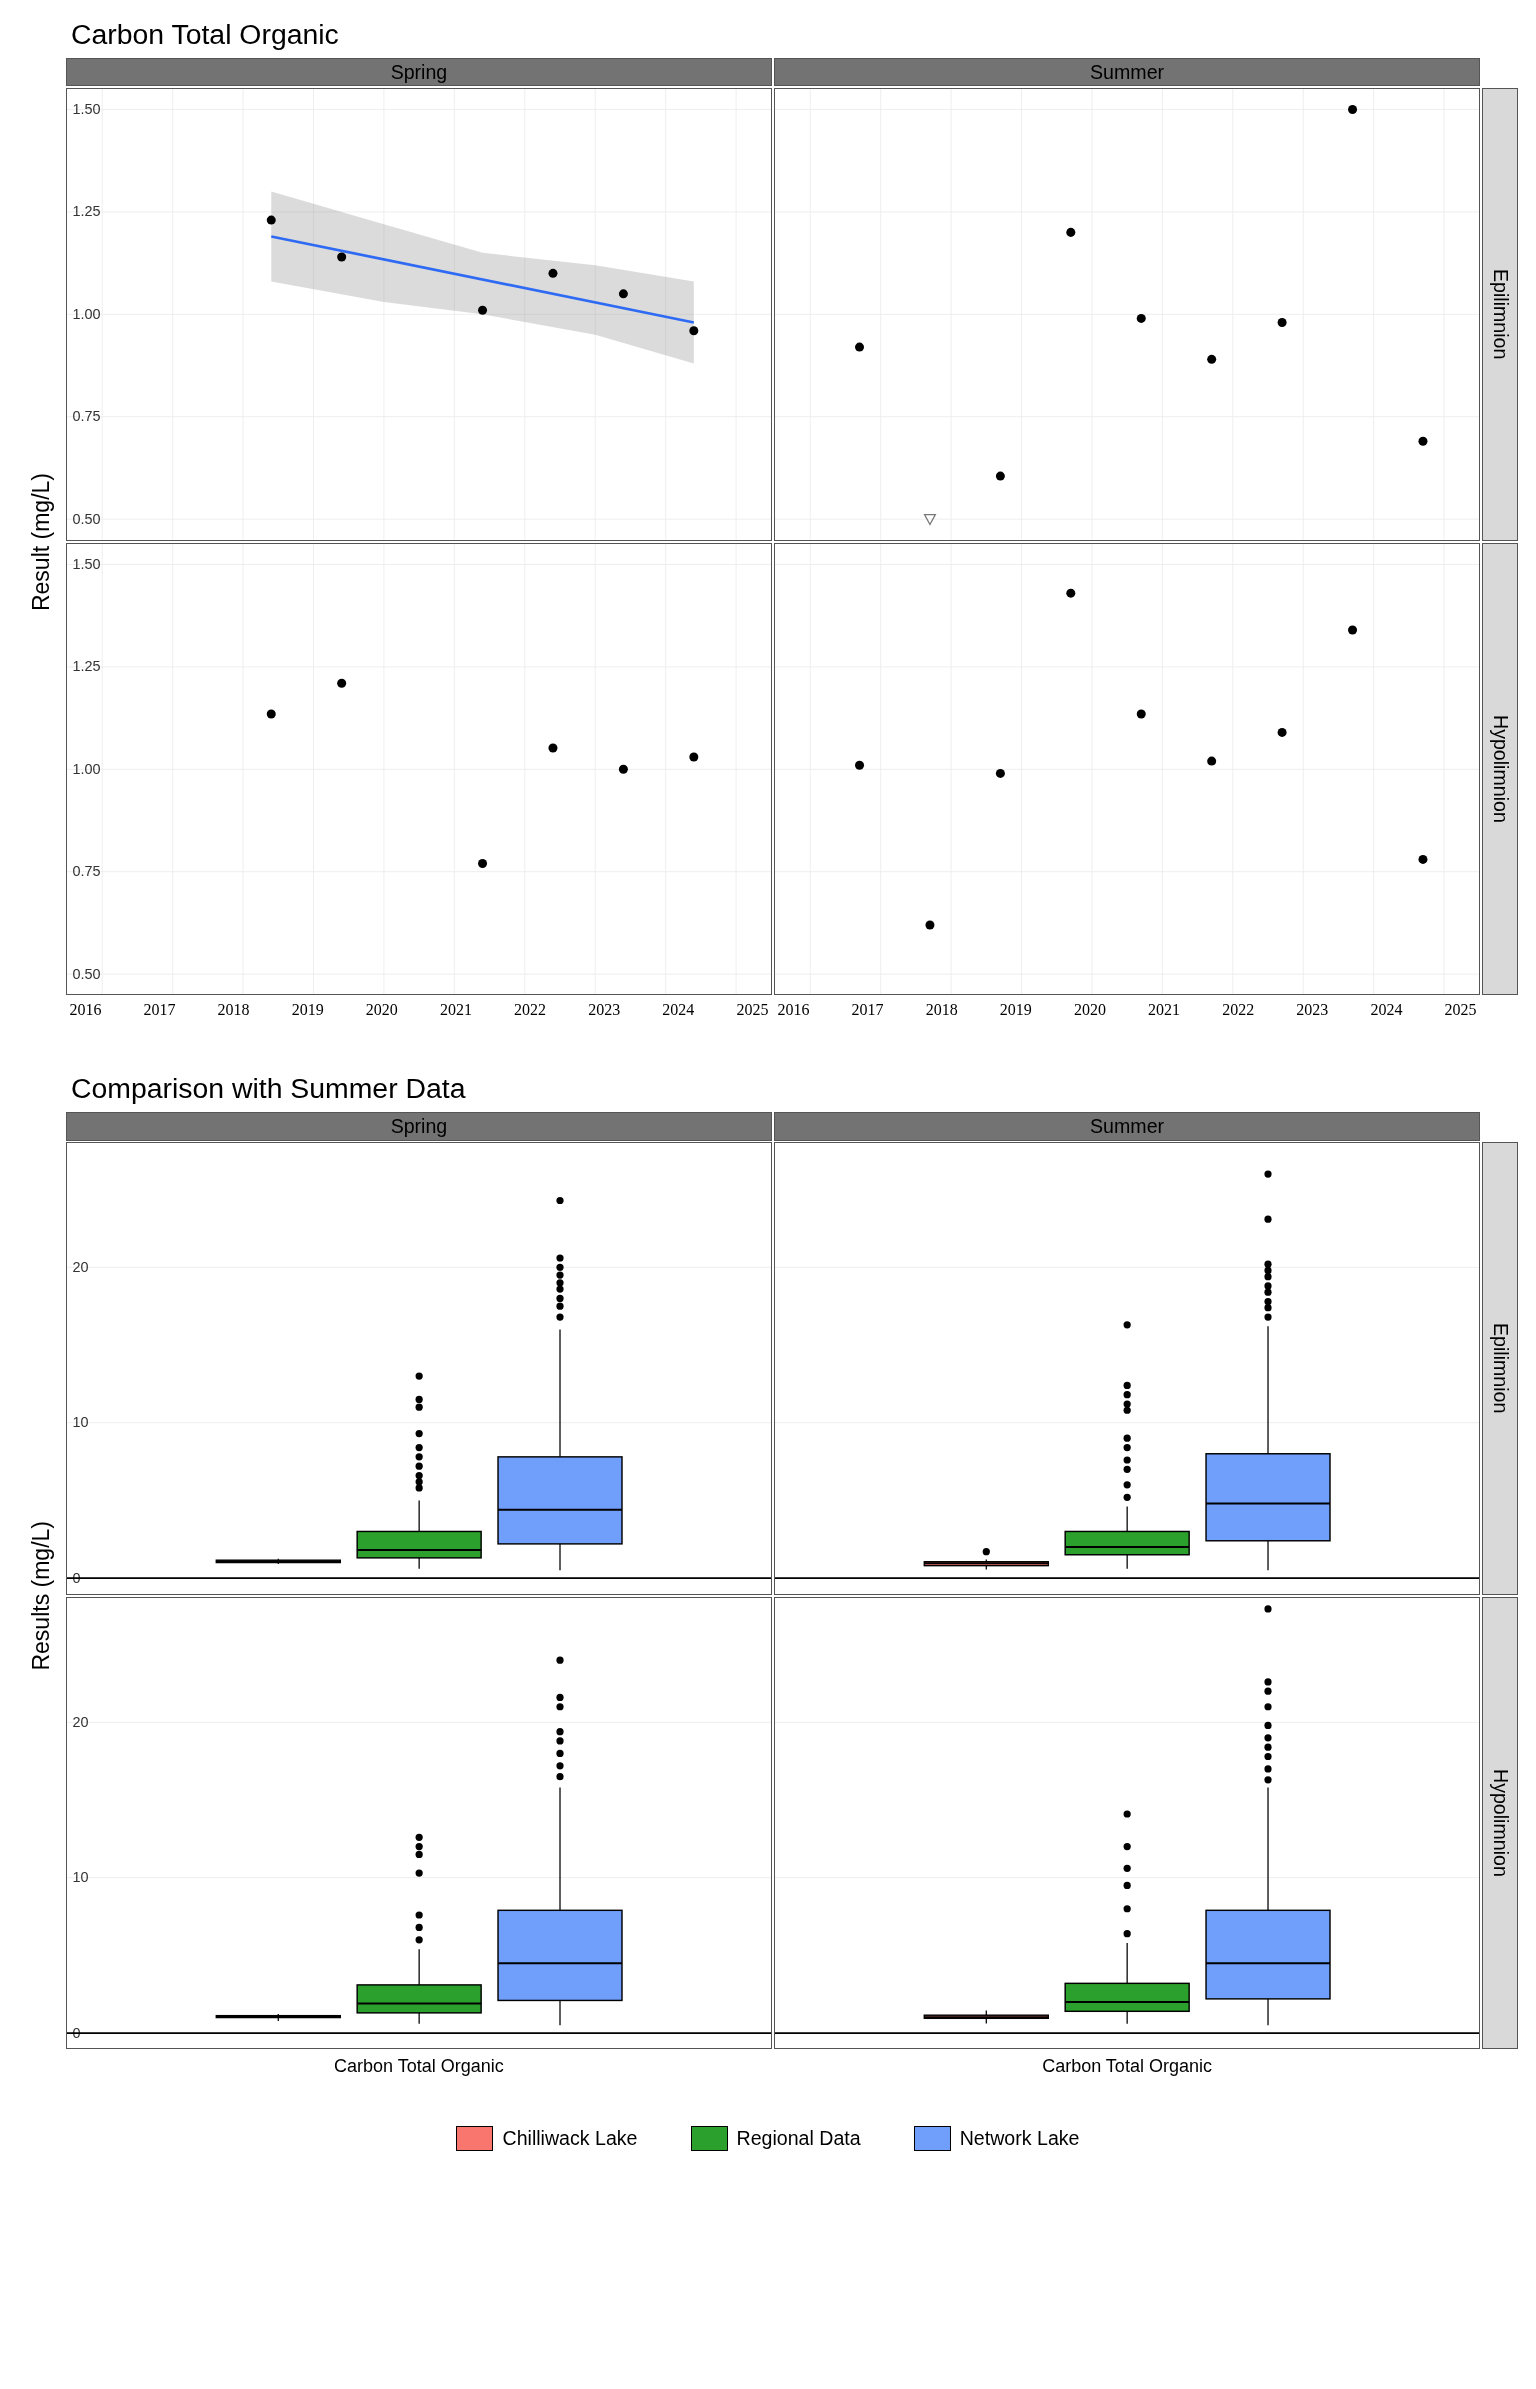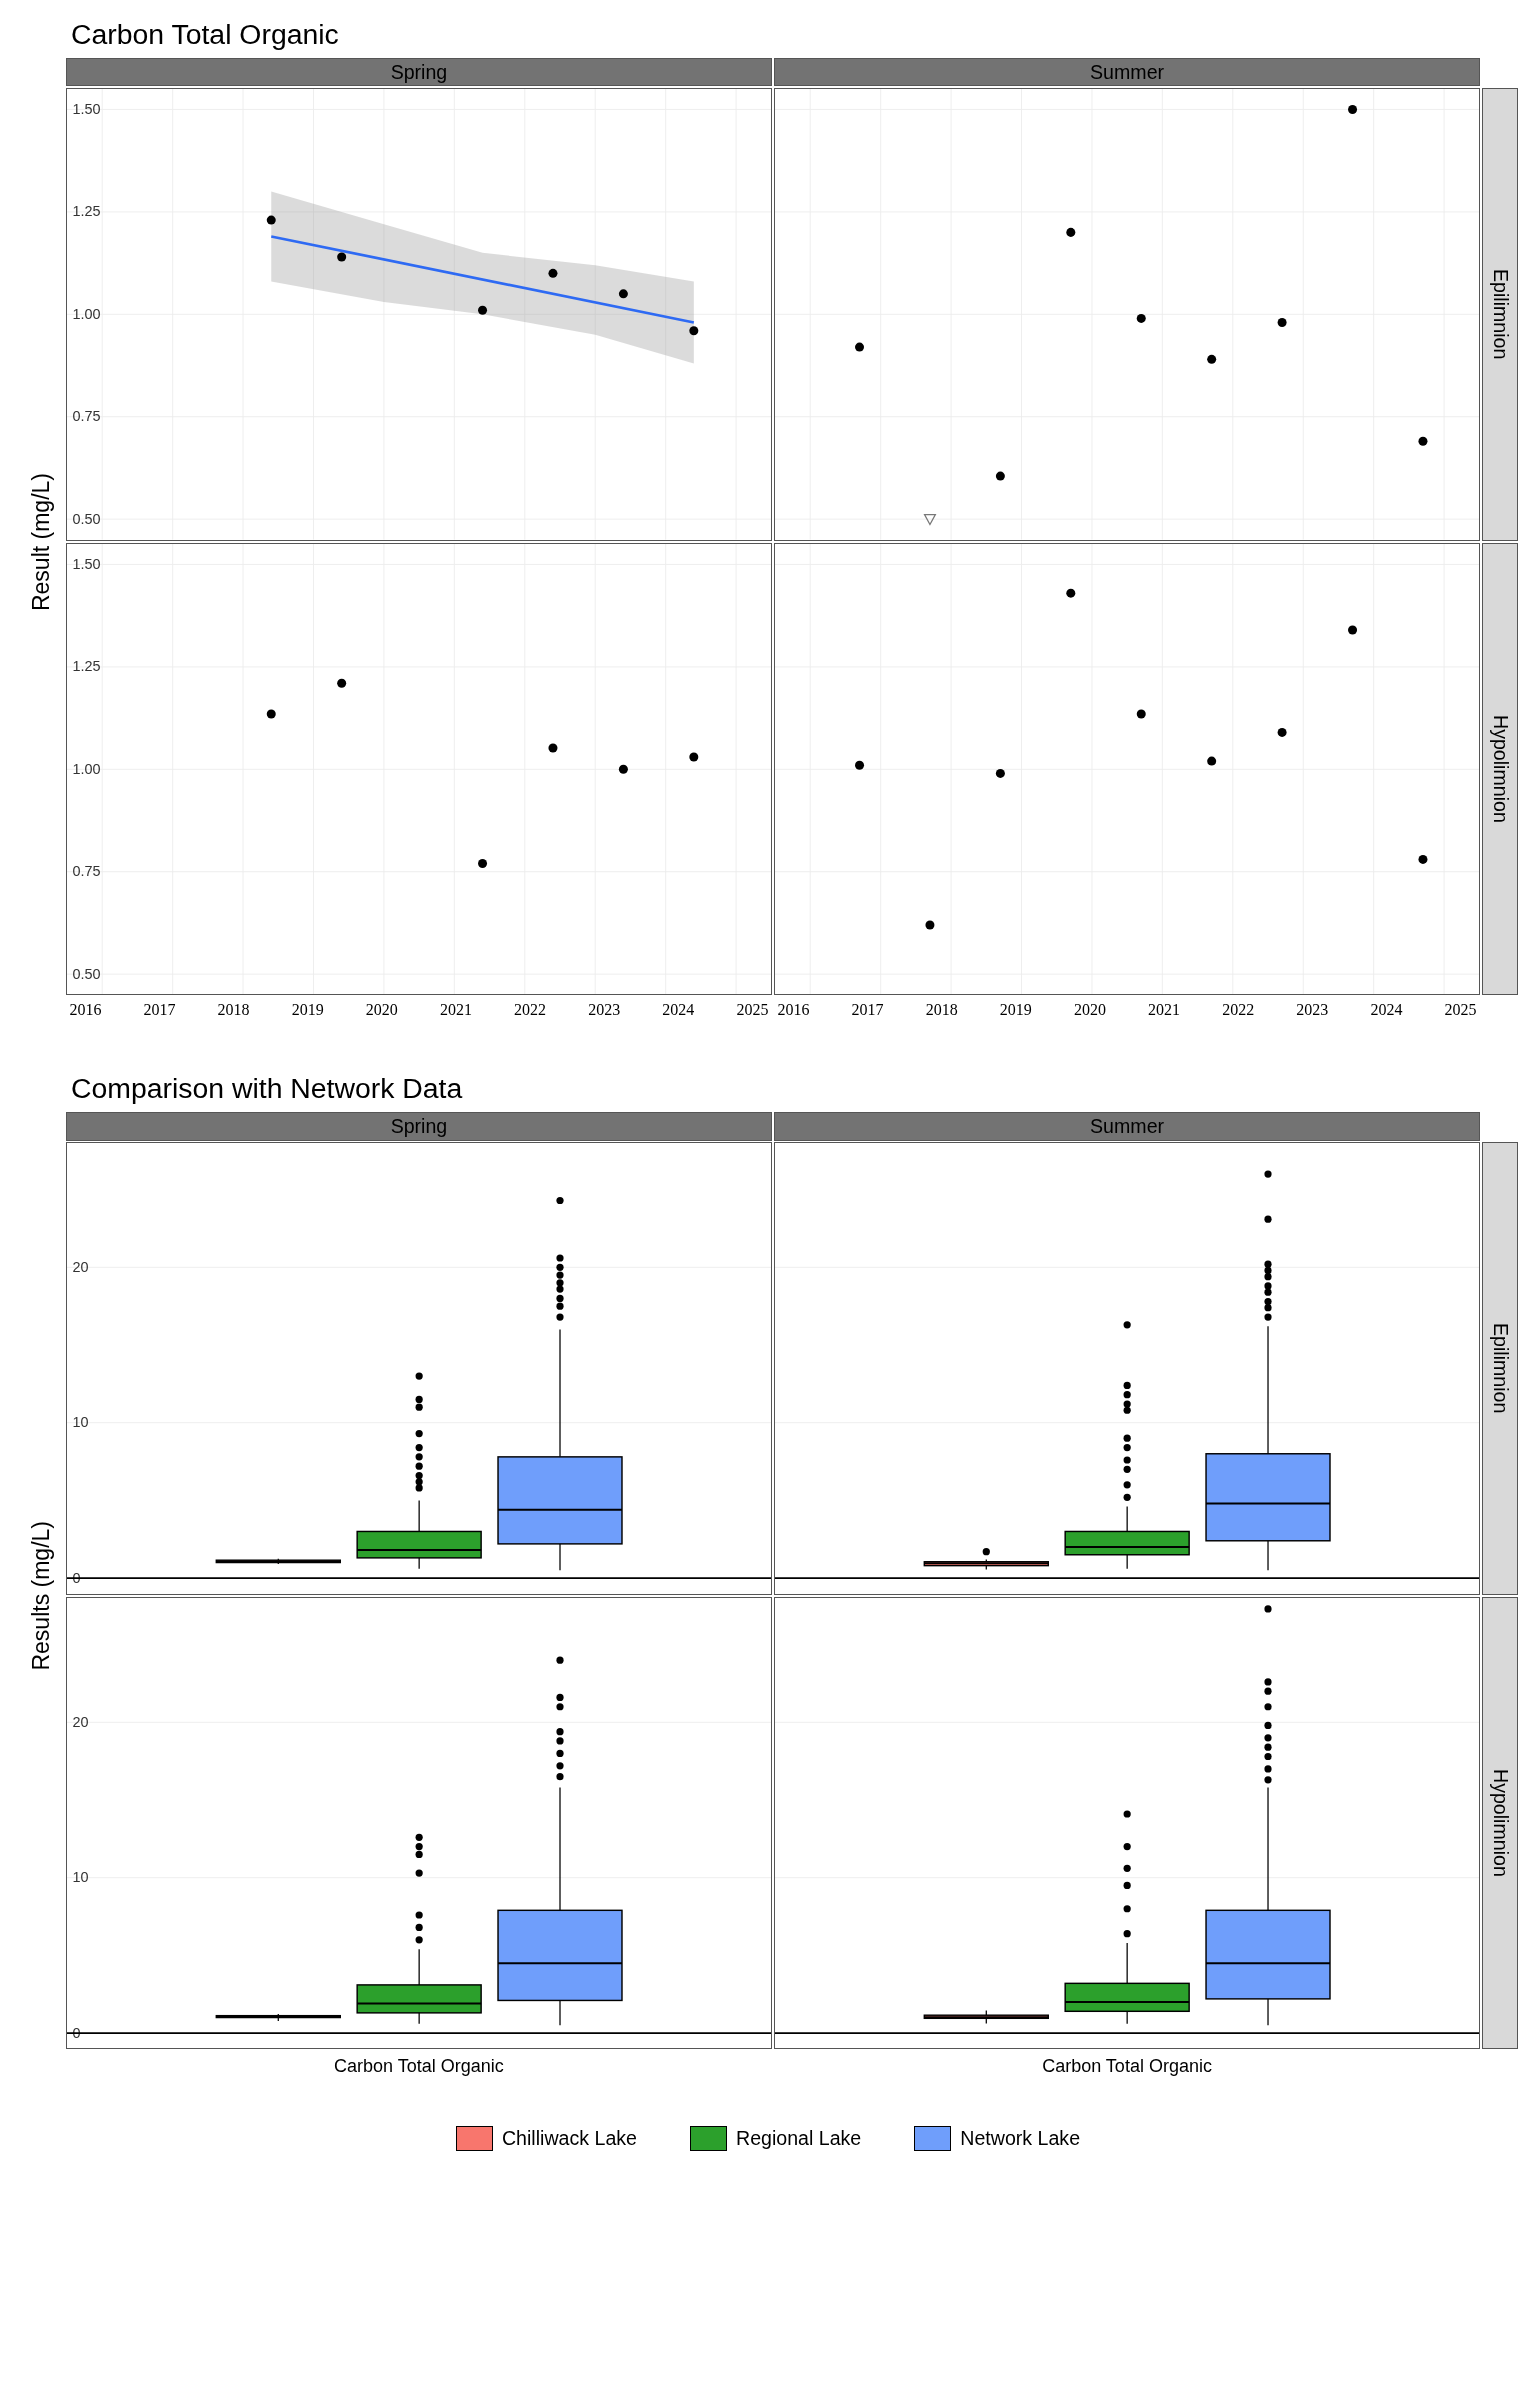--- a/index.html
+++ b/index.html
@@ -263,21 +263,21 @@
         <span>2022</span>
         <span>2023</span>
         <span>2024</span>
         <span>2025</span>
       </div>
     <div style="grid-column:4;grid-row:4"></div>
   </div>
 </div>
 
 <div class="chart-section">
-  <h2 class="title">Comparison with Network Data</h2>
+  <h2 class="title">Comparison with Summer Data</h2>
   <div class="facet-grid" style="--h:978px">
     <div class="ylab">
         <span>Results (mg/L)</span>
       </div>
 
     <div class="col-strip" style="grid-column:2">
         <span>Spring</span>
       </div>
     <div class="col-strip" style="grid-column:3">
         <span>Summer</span>
@@ -488,20 +488,20 @@
   </div>
 </div>
 
 <div class="legend">
   <div class="legend-item">
     <span class="swatch" style="background:#f8766d"></span>
     <span>Chilliwack Lake</span>
   </div>
   <div class="legend-item">
     <span class="swatch" style="background:#2ca02c"></span>
-    <span>Regional Lake</span>
+    <span>Regional Data</span>
   </div>
   <div class="legend-item">
     <span class="swatch" style="background:#6f9efb"></span>
     <span>Network Lake</span>
   </div>
 </div>
 
 
 </body></html>

